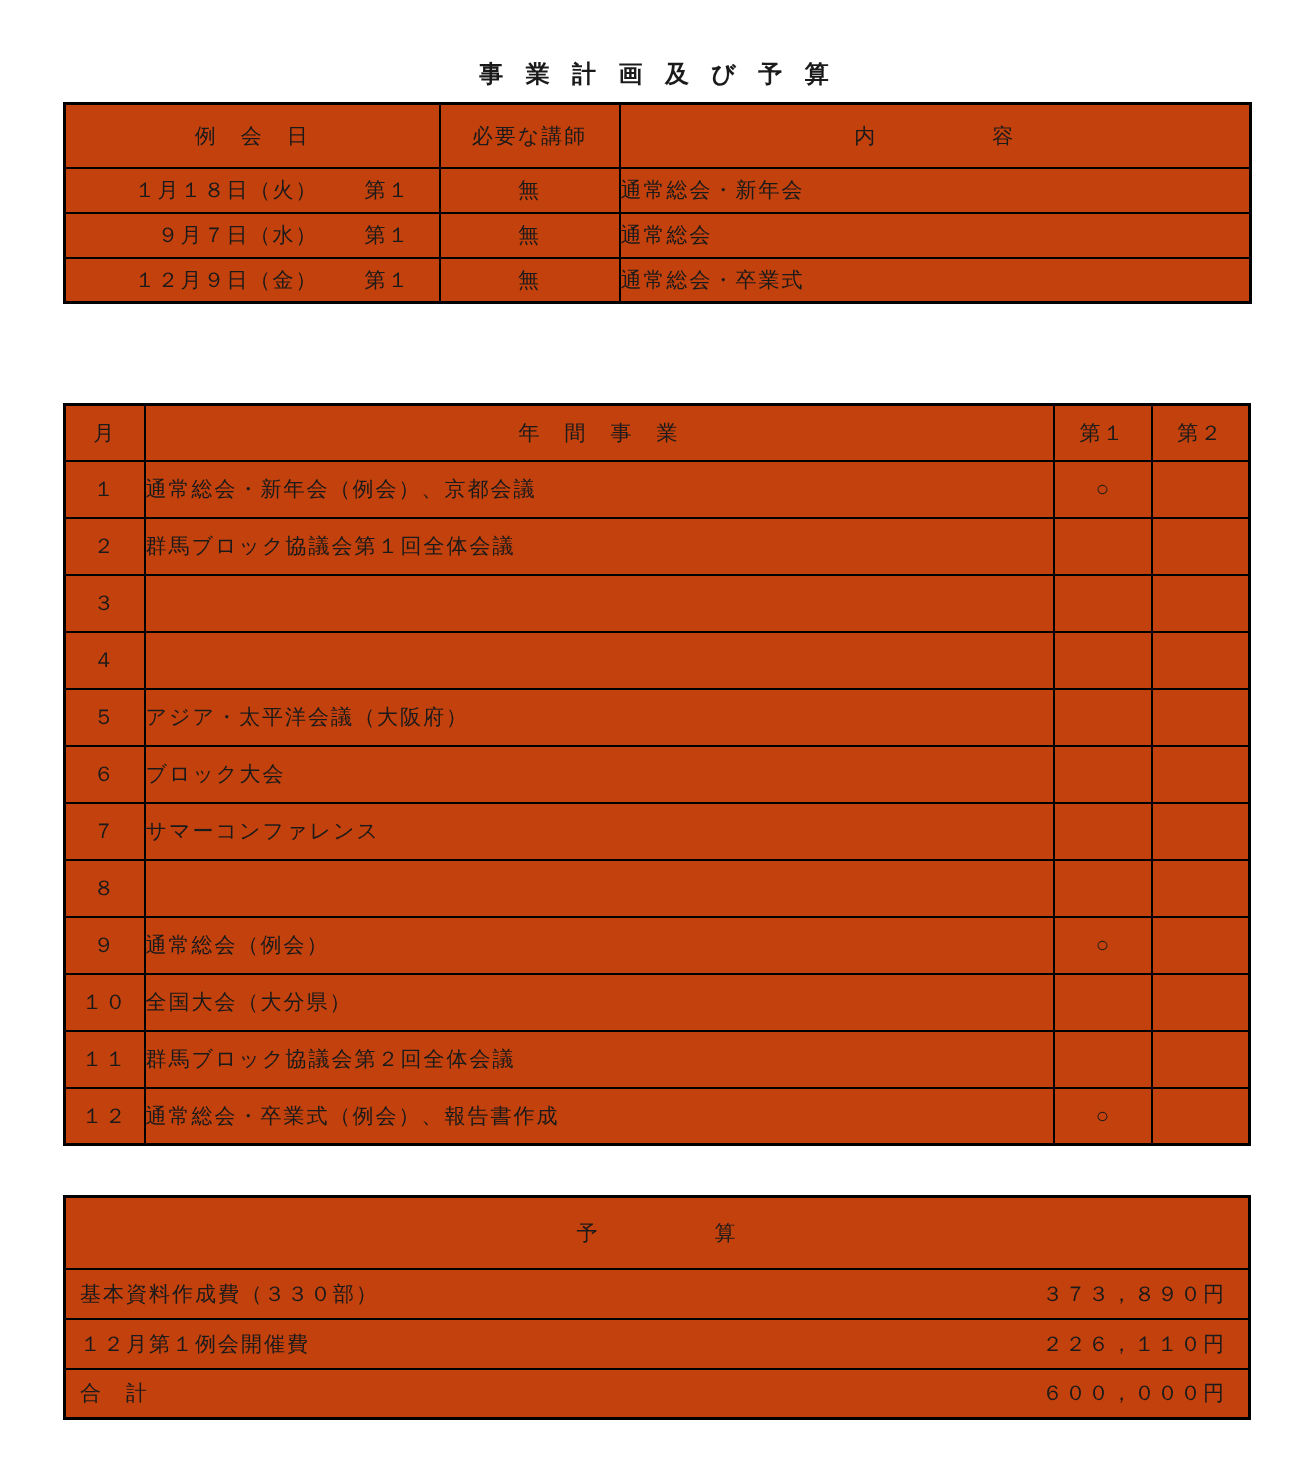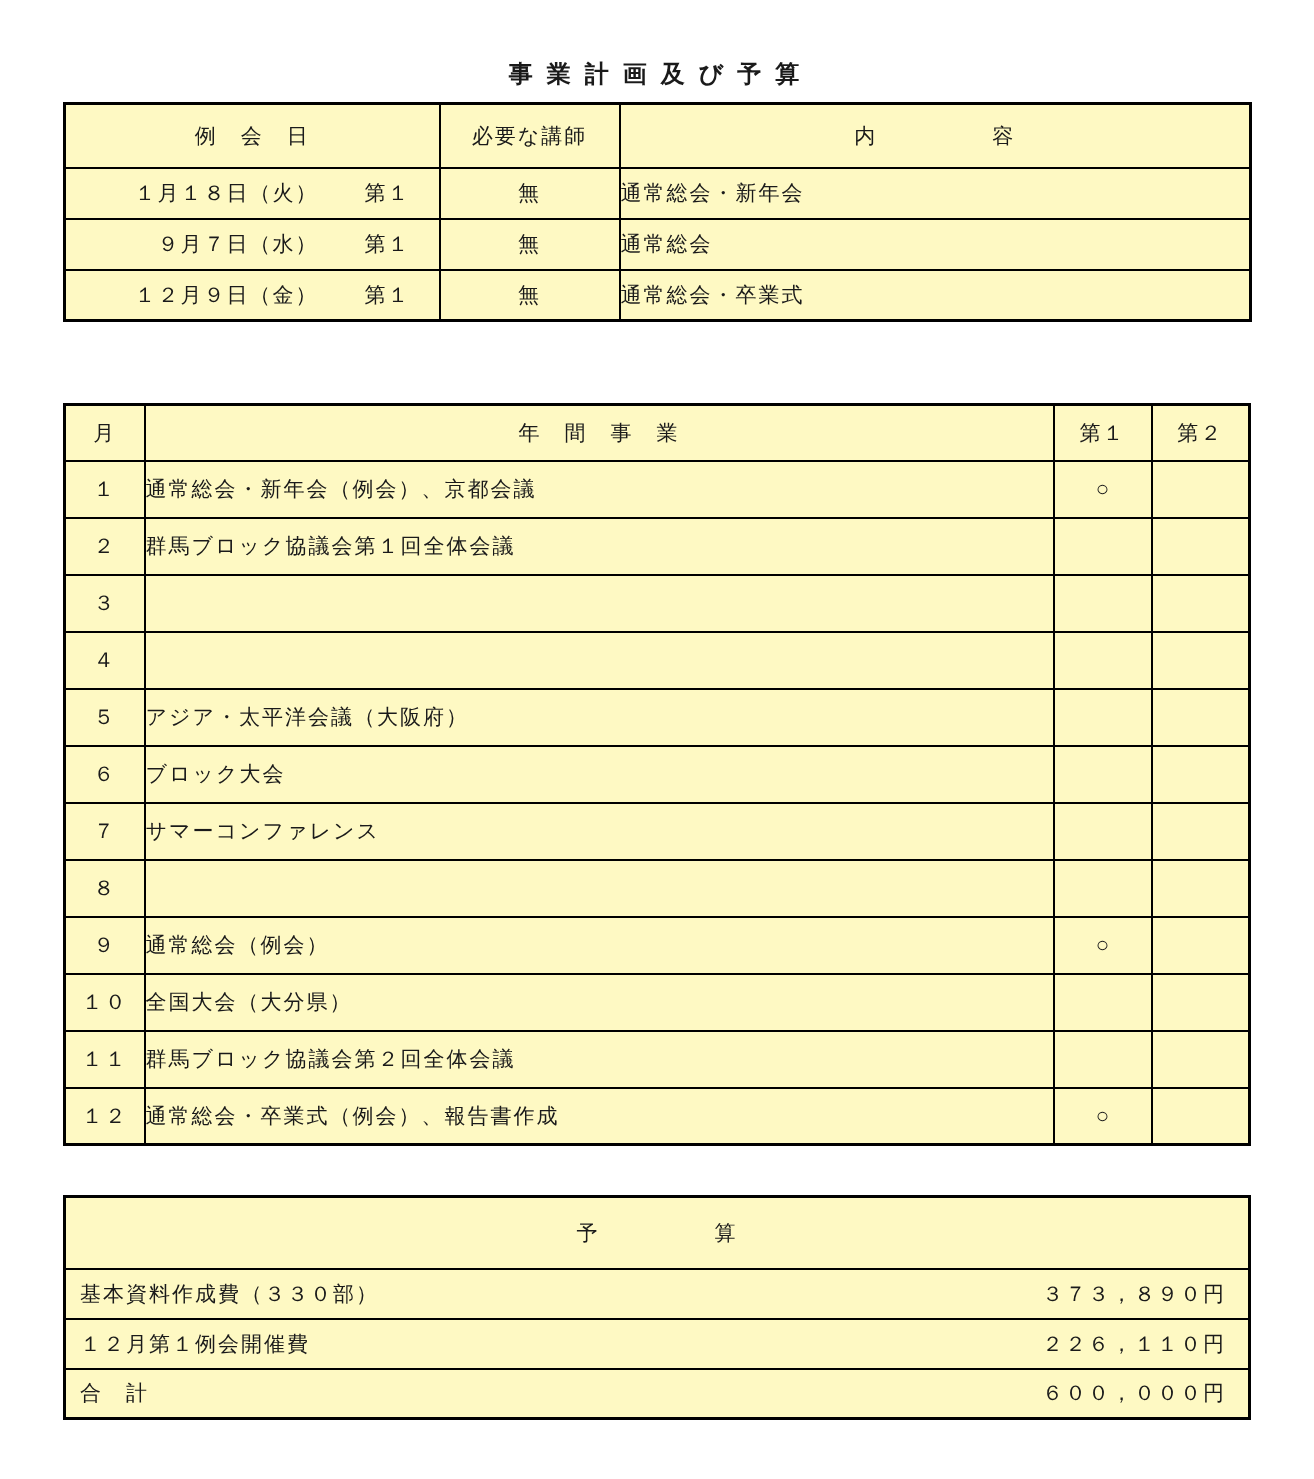--- a/index.html
+++ b/index.html
@@ -19,43 +19,44 @@
   .doc-title {
     position: absolute;
     top: 58px;
     left: 63px;
     width: 1186px;
     text-align: center;
     font-size: 24px;
     font-weight: bold;
     letter-spacing: 4px;
     white-space: nowrap;
+    font-family: Liberation Mono, monospace;
   }
   table {
     position: absolute;
     border-collapse: collapse;
     table-layout: fixed;
-    background: #fef9c3;
+    background: #c2410c;
     border: 3px solid #000000;
   }
   th, td {
     border: 2px solid #000000;
     font-weight: normal;
     font-size: 21px;
     letter-spacing: 2px;
     padding: 0;
     overflow: hidden;
     white-space: nowrap;
     vertical-align: middle;
     color: #1a1a1a;
   }
   
   #schedule { left: 63px; top: 102px; width: 1186px; }
   #schedule thead tr { height: 64px; }
-  #schedule tbody tr { height: 51px; }
+  #schedule tbody tr { height: 45px; }
   
   #annual { left: 63px; top: 403px; width: 1185px; }
   #annual thead tr { height: 56px; }
   #annual tbody tr { height: 57px; }
   
   #budget { left: 63px; top: 1195px; width: 1185px; }
   #budget thead tr { height: 72px; }
   #budget tbody tr { height: 50px; }
   #budget tbody td { border-left: none; border-right: none; }
   

